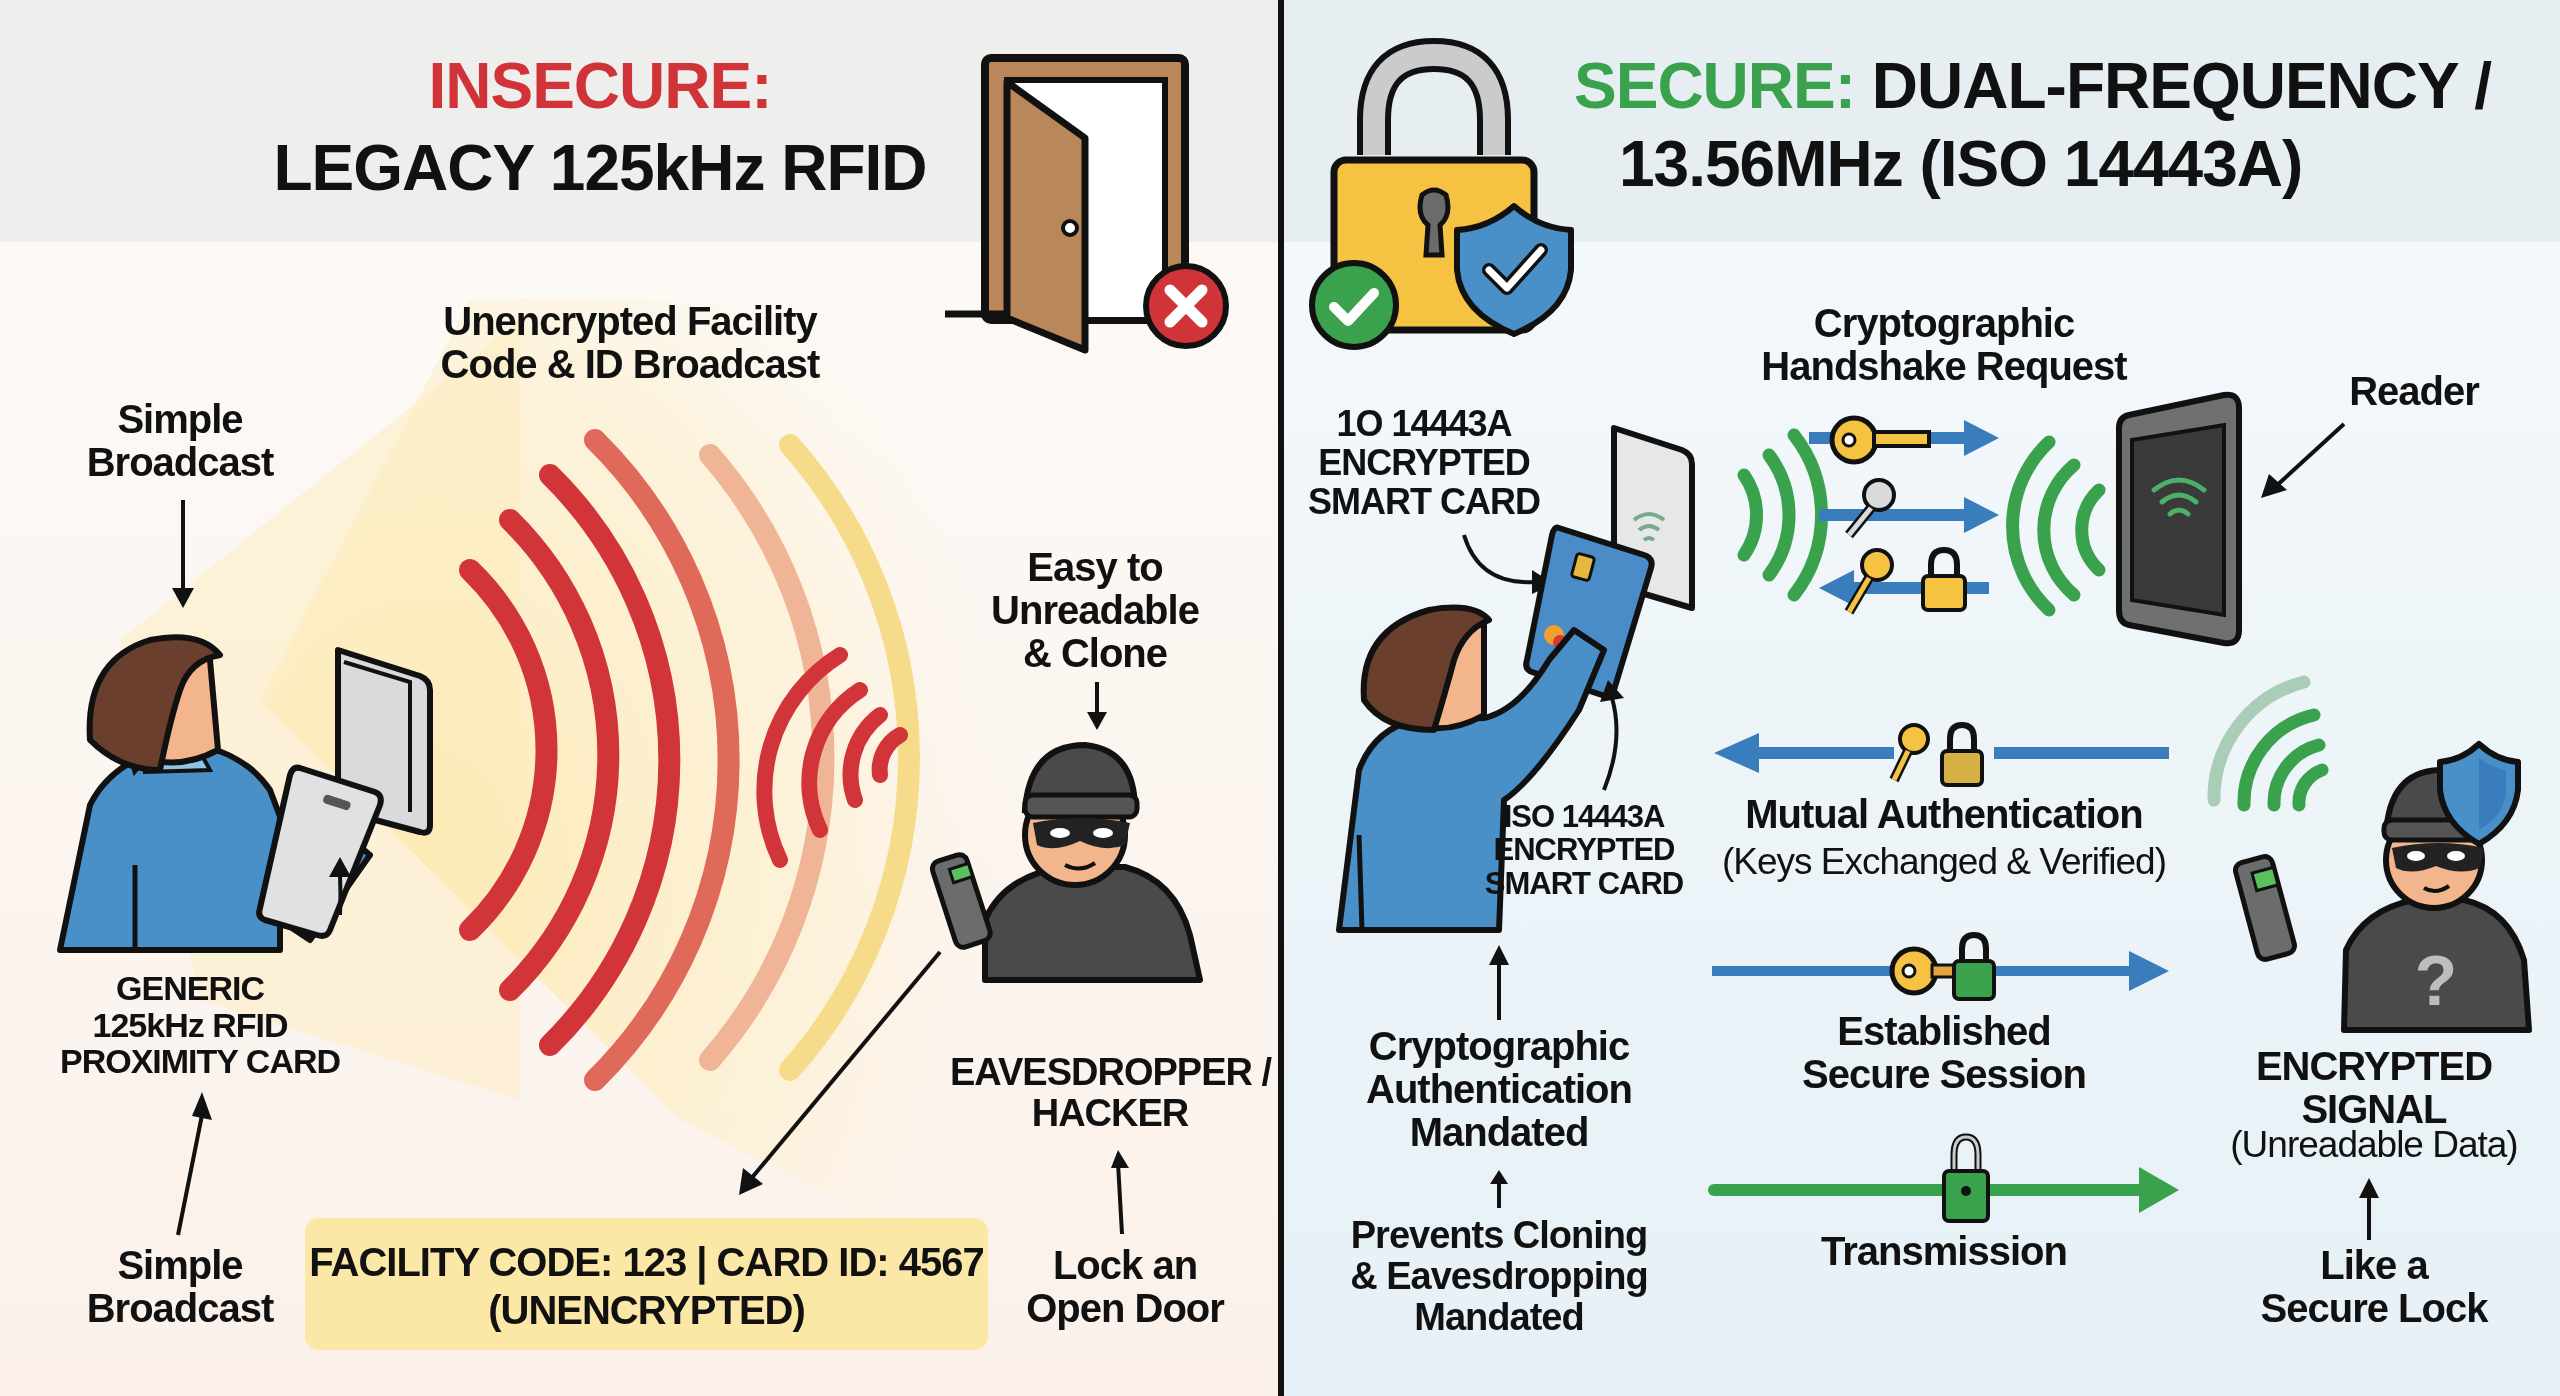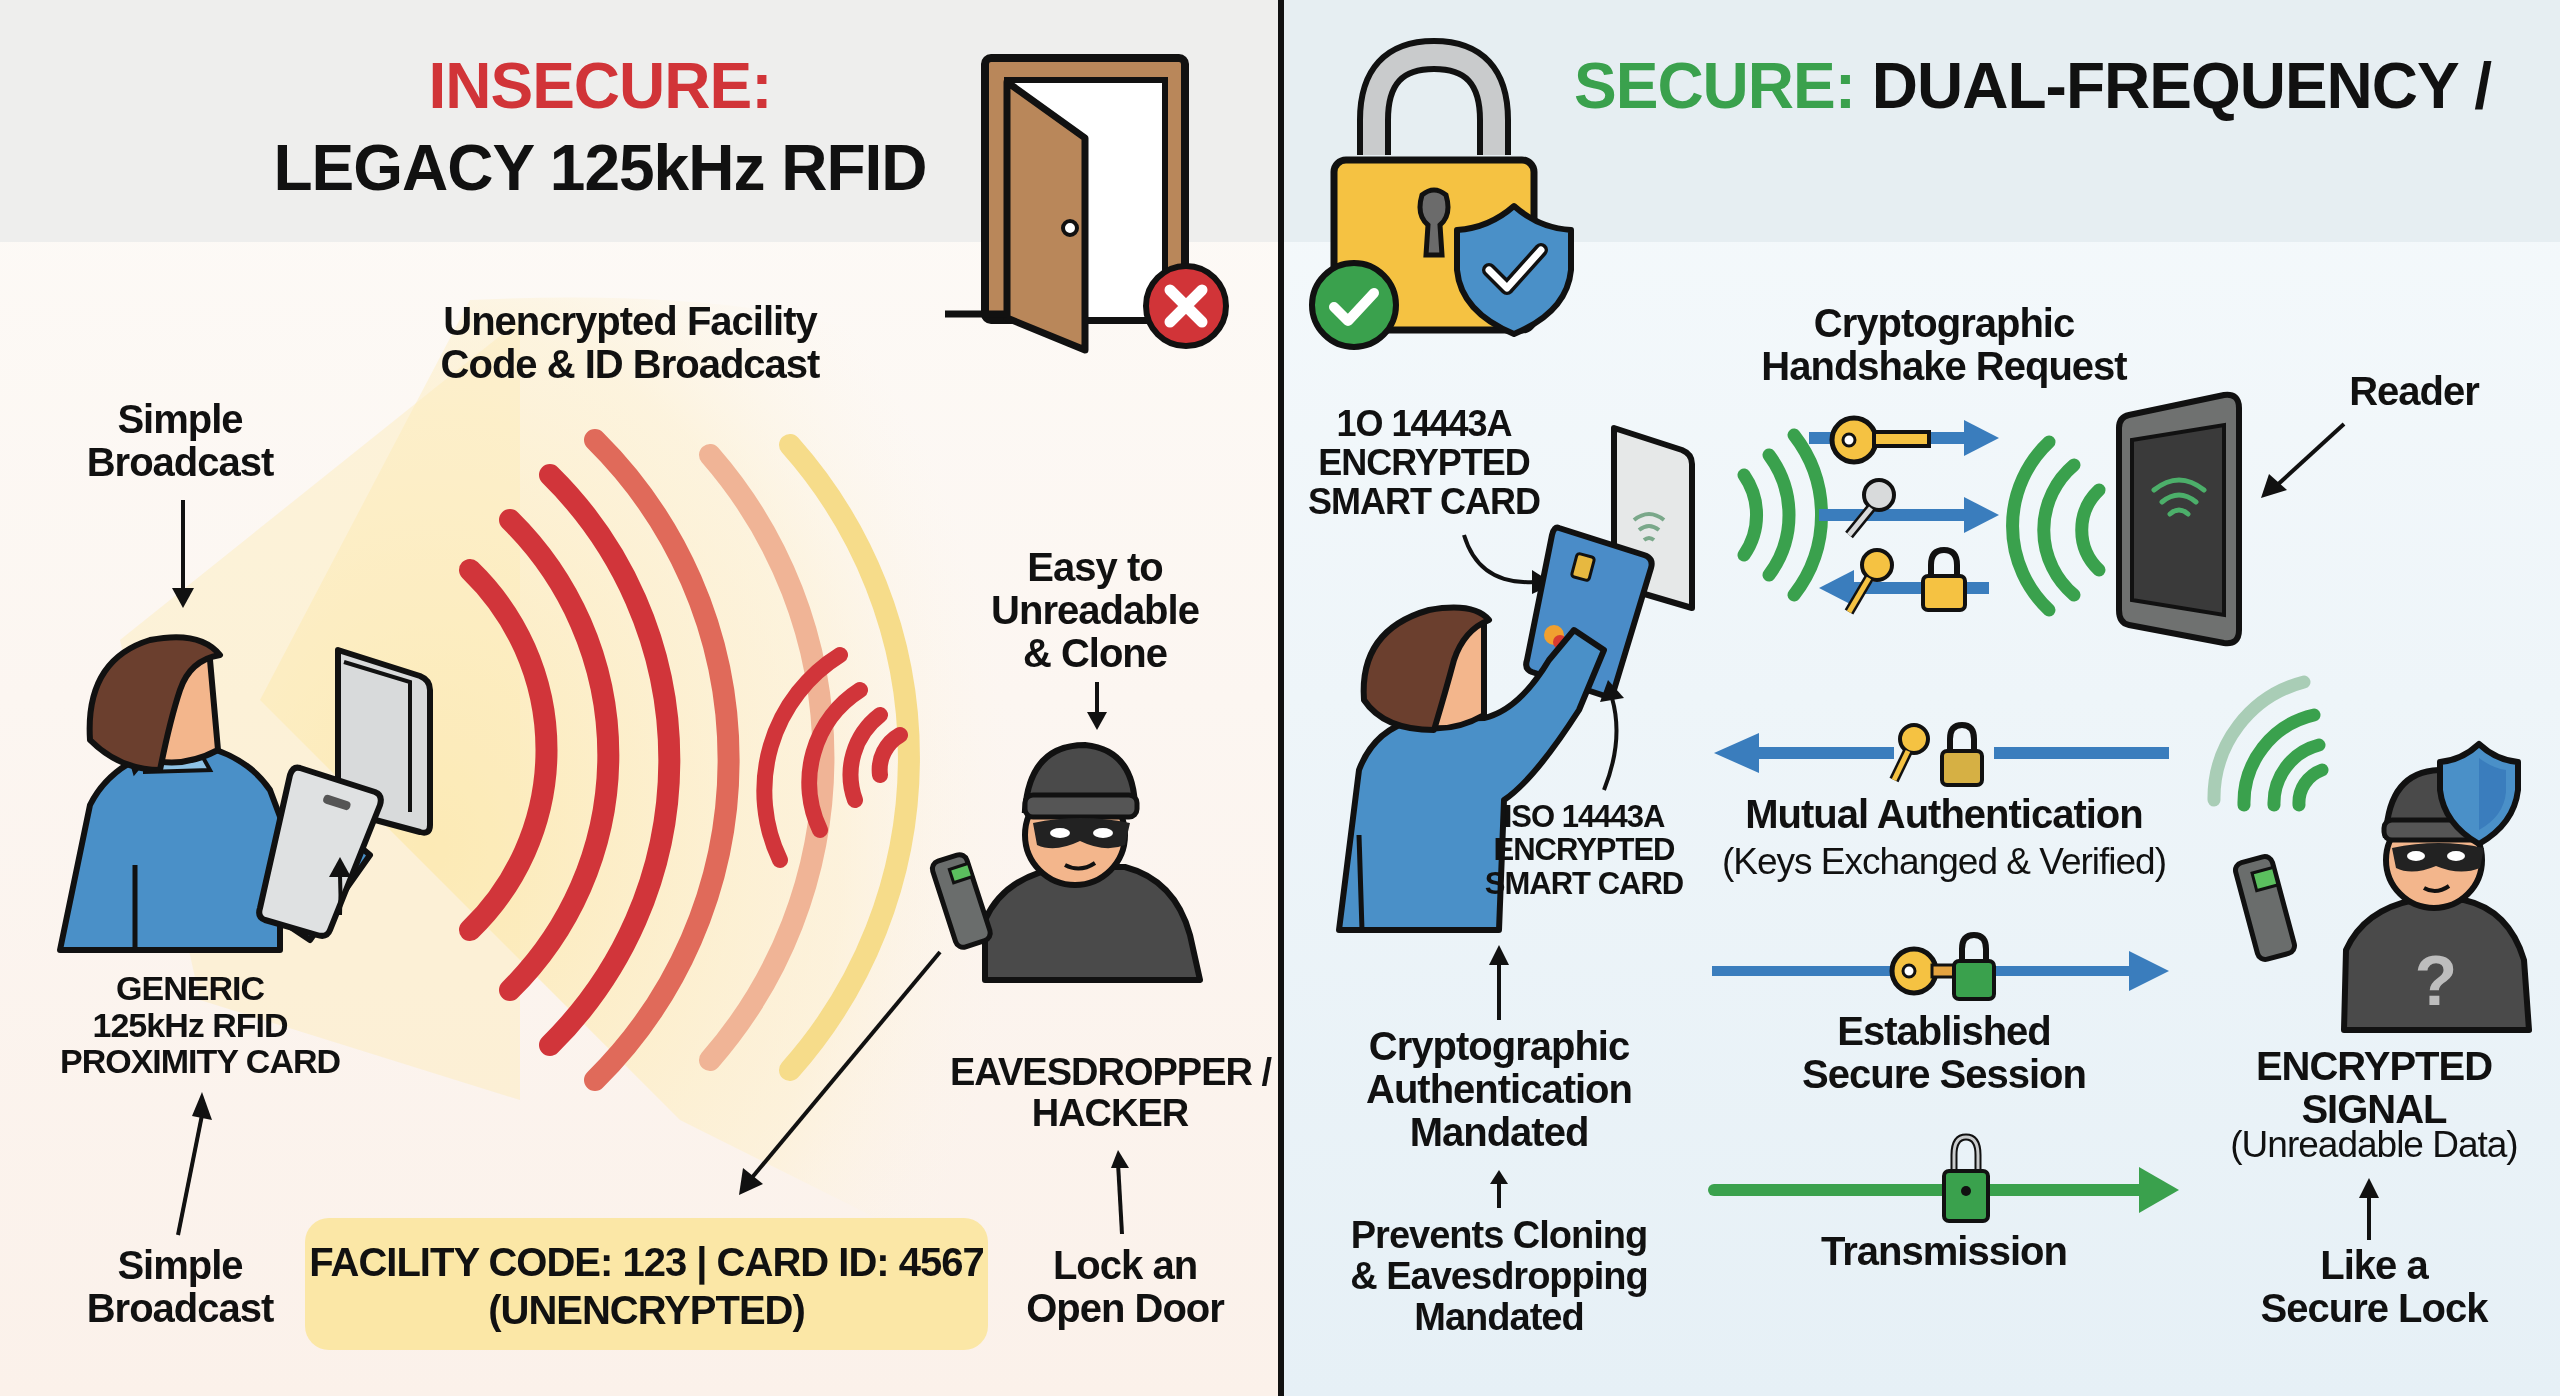--- a/index.html
+++ b/index.html
@@ -12,21 +12,21 @@
   #right-panel .header-band { background:#e6eef2; }
   #divider { position:absolute; left:1278px; top:0; width:6px; height:1396px; background:#111; }
   .t { position:absolute; color:#111; font-weight:bold; text-align:center; line-height:1.08; font-family:"Liberation Sans", sans-serif; letter-spacing:-1px; white-space:nowrap; }
   .title { font-size:64px; letter-spacing:-1px; }
   .lbl { font-size:40px; }
   .lbl-sm { font-size:31px; }
   .light { font-weight:normal; }
   .red { color:#d13438; }
   .green { color:#3aa14d; }
   svg.abs { position:absolute; overflow:visible; }
-  .codebox { position:absolute; left:305px; top:1218px; width:683px; height:132px; background:#fbe7a6; border-radius:24px; }
+  .codebox { position:absolute; left:305px; top:1218px; width:683px; height:132px; background:#fbe7a6; border-radius:14px; }
   .cb-text { position:absolute; width:100%; left:0; text-align:center; font-weight:bold; font-size:40px; color:#111; letter-spacing:-1px; }
 </style>
 </head>
 <body>
 
 <div id="left-panel" class="panel">
   <div class="header-band"></div>
 
   <svg class="abs" style="left:0;top:0" width="1278" height="1396">
     <defs>
@@ -191,20 +191,21 @@
   <svg class="abs" style="left:165px;top:200px" width="130" height="140">
     <path d="M65,6 Q90,28 122,30 L122,70 Q118,112 65,134 Q12,112 8,70 L8,30 Q40,28 65,6 Z" fill="#4a90c8" stroke="#111" stroke-width="6" stroke-linejoin="round"></path>
     <path d="M40,70 L58,88 L92,50" fill="none" stroke="#111" stroke-width="14" stroke-linecap="round" stroke-linejoin="round"></path>
     <path d="M40,70 L58,88 L92,50" fill="none" stroke="#fff" stroke-width="7" stroke-linecap="round" stroke-linejoin="round"></path>
   </svg>
 
   <div class="t title" style="left:290px;top:52px;text-align:center;">
     <span class="green">SECURE:</span>
     <span>DUAL-FREQUENCY /</span>
   </div>
+  <div class="t title" style="left:335px;top:130px;text-align:left;">13.56MHz (ISO 14443A)</div>
 
   <div class="t lbl" style="left:450px;width:420px;top:302px;">
     <div>Cryptographic</div>
     <div>Handshake Request</div>
   </div>
 
   <div class="t lbl" style="left:1030px;width:200px;top:370px;">Reader</div>
   <svg class="abs" style="left:975px;top:420px" width="90" height="80">
     <line x1="85" y1="4" x2="15" y2="68" stroke="#111" stroke-width="4"></line>
     <polygon points="2,78 10,54 28,70" fill="#111"></polygon>

